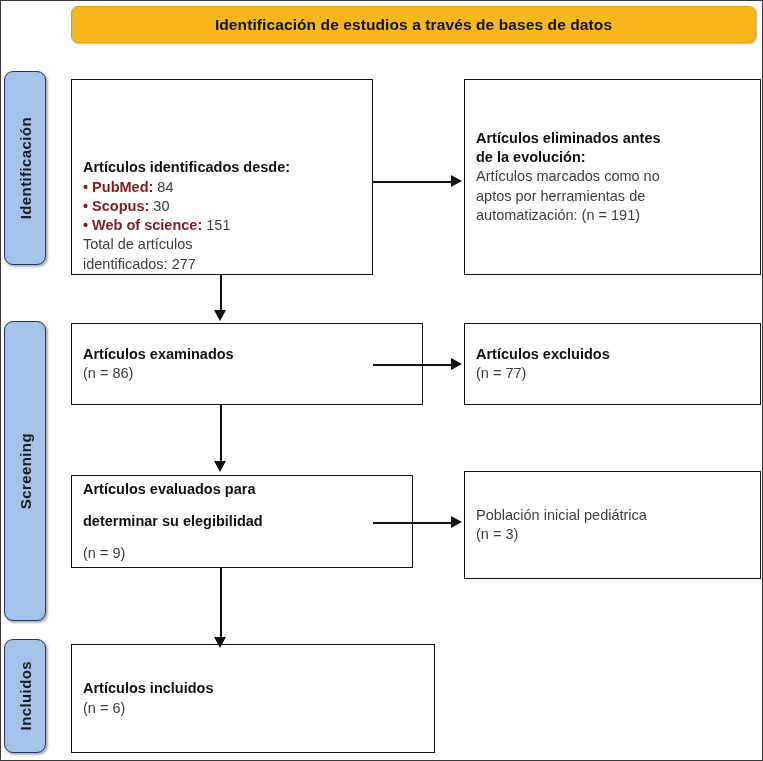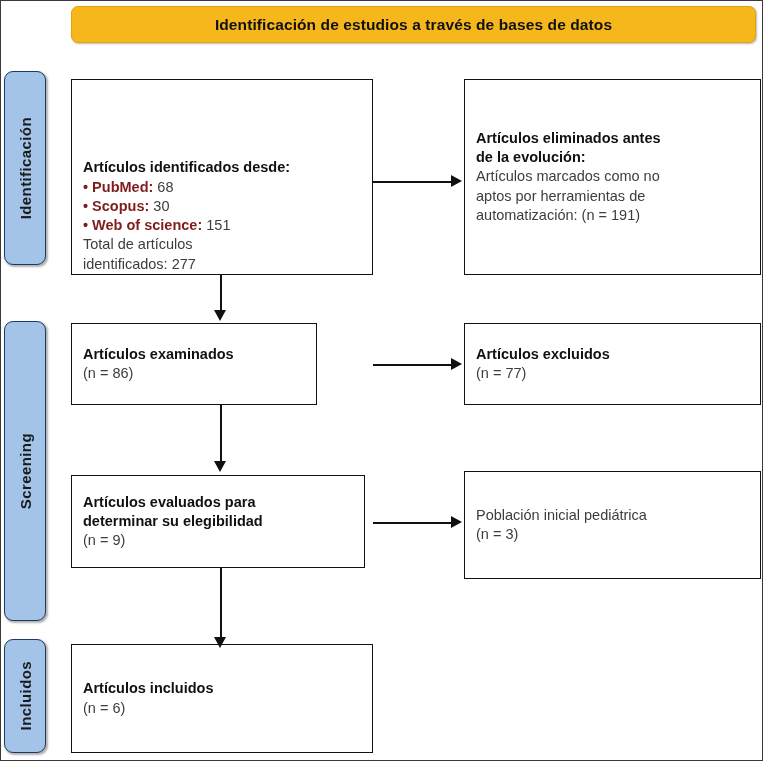--- a/index.html
+++ b/index.html
@@ -83,25 +83,25 @@
     font-size:14.5px;
     color:#3d3d3d;
     line-height:1.33;
     white-space:nowrap;
   }
   .box .ln.b{ font-weight:bold; color:#111111; }
   .box .ln b{ color:#7f1d1d; }
 
   #box-identified    { left:70px;  top:78px;  width:302px; height:196px;justify-content:flex-end; }
   #box-removed       { left:463px; top:78px;  width:297px; height:196px; }
-  #box-screened      { left:70px;  top:322px; width:246px; height:82px;  }
+  #box-screened      { left:70px;  top:322px; width:352px; height:82px;  }
   #box-excluded-1    { left:463px; top:322px; width:297px; height:82px;  }
-  #box-eligibility   { left:70px;  top:474px; width:294px; height:93px;  }
+  #box-eligibility   { left:70px;  top:474px; width:342px; height:93px;gap:13px;  }
   #box-excluded-2    { left:463px; top:470px; width:297px; height:108px; }
-  #box-included      { left:70px;  top:643px; width:302px; height:109px; }
+  #box-included      { left:70px;  top:643px; width:364px; height:109px; }
 
   
   .arrow{ position:absolute; }
   .arrow .shaft-v{
     position:absolute; left:0; top:0;
     width:1.6px; background:#111111;
   }
   .arrow .shaft-h{
     position:absolute; left:0; top:0;
     height:1.6px; background:#111111;
@@ -167,21 +167,21 @@
     <span class="vtxt">Screening</span>
   </div>
   <div class="stage" id="stage-included">
     <span class="vtxt">Incluidos</span>
   </div>
 
   <div class="box" id="box-identified">
     <div class="ln b">Artículos identificados desde:</div>
     <div class="ln">
       <b>• PubMed:</b>
-      <span>68</span>
+      <span>84</span>
     </div>
     <div class="ln">
       <b>• Scopus:</b>
       <span>30</span>
     </div>
     <div class="ln">
       <b>• Web of science:</b>
       <span>151</span>
     </div>
     <div class="ln">Total de artículos</div>

